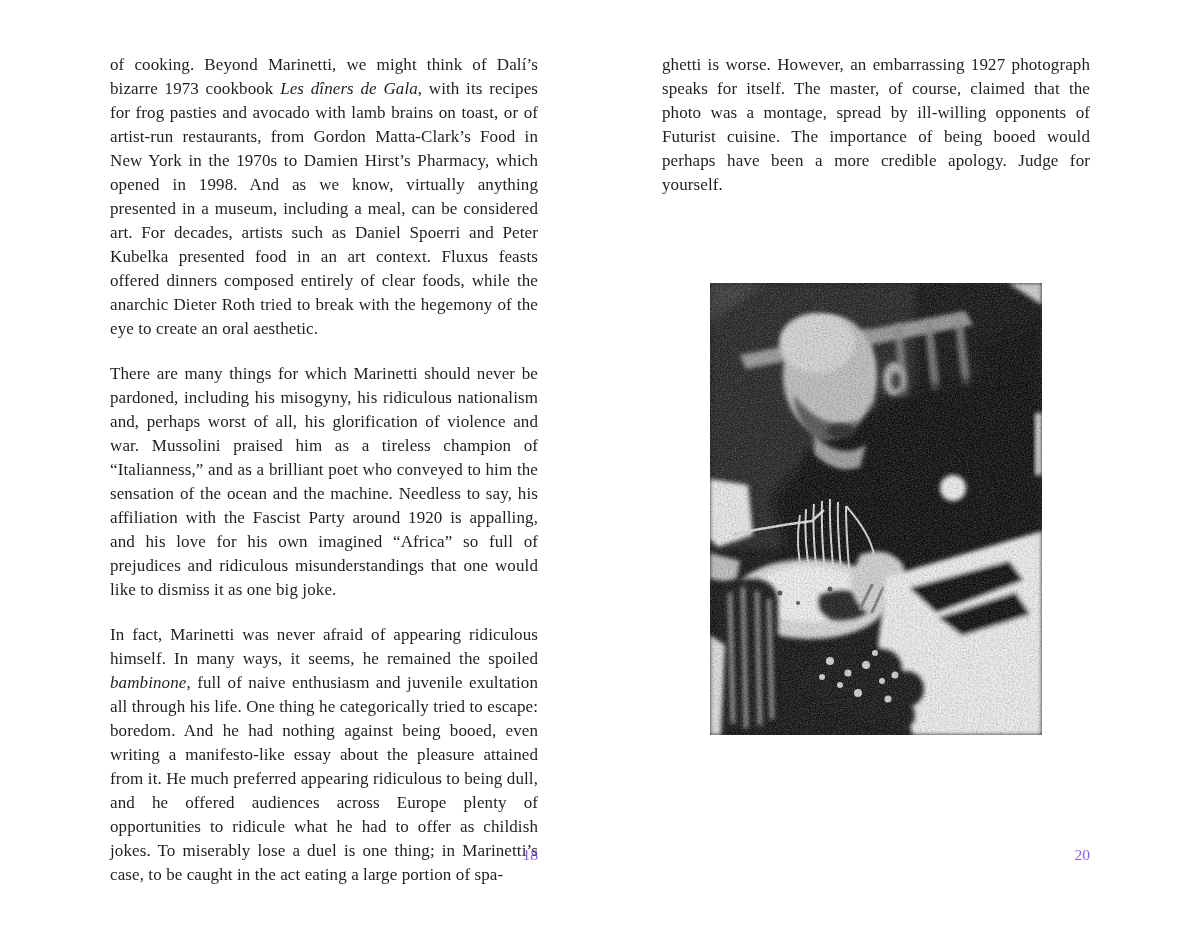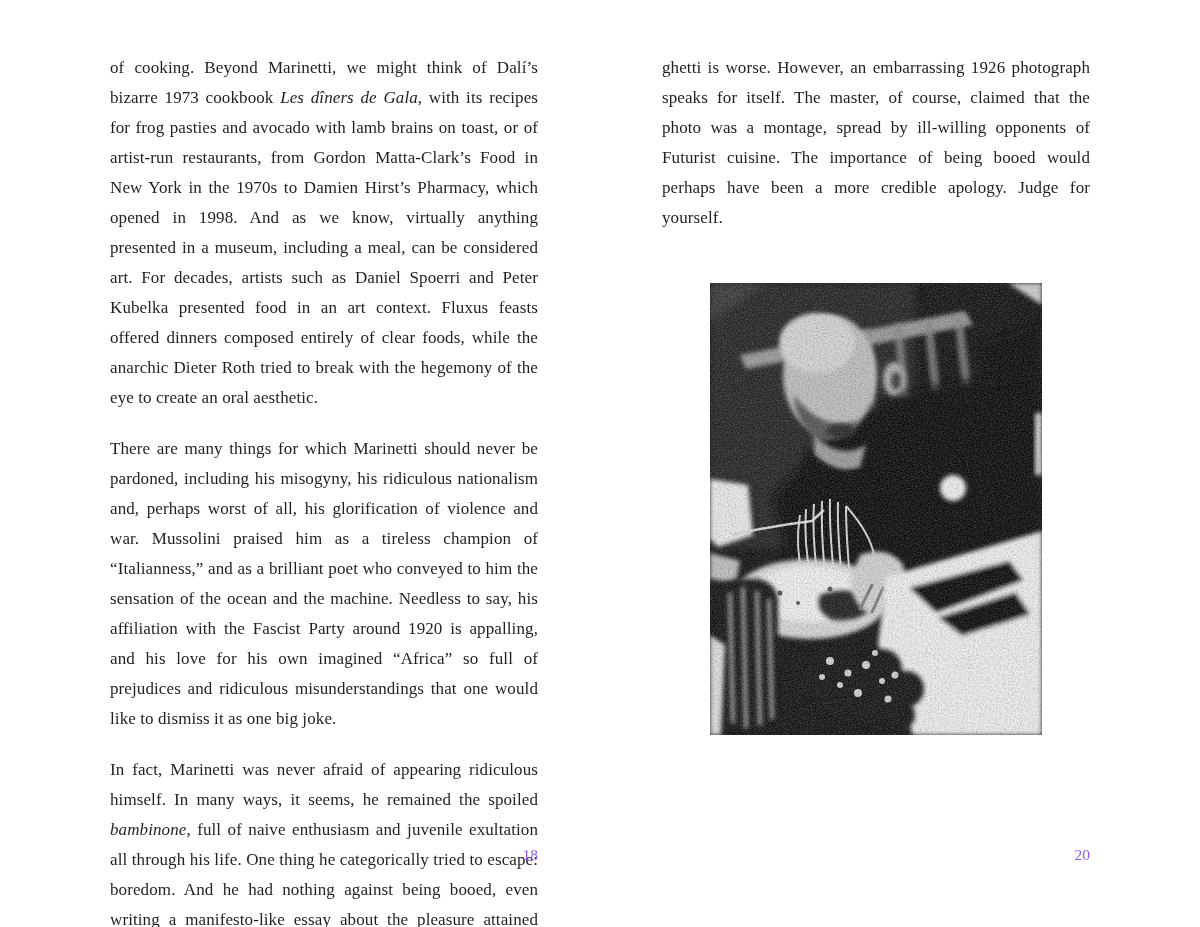--- a/index.html
+++ b/index.html
@@ -18,21 +18,21 @@
   .page {
     position: absolute;
     top: 53px;
     width: 428px;
   }
   .page-left  { left: 110px; }
   .page-right { left: 662px; }
   .body-text p {
     margin: 0 0 21px 0;
     font-size: 17px;
-    line-height: 30px;
+    line-height: 24px;
     text-align: justify;
     text-align-last: left;
     letter-spacing: 0.1px;
     hyphens: none;
   }
   .it { font-style: italic; }
   .page-number {
     position: absolute;
     top: 846px;
     width: 428px;
@@ -59,21 +59,21 @@
 <div>
 
   <div class="page page-left body-text">
     <p><span>of cooking. Beyond Marinetti, we might think of Dalí’s bizarre 1973 cookbook </span><span class="it">Les dîners de Gala</span><span>, with its recipes for frog pasties and avocado with lamb brains on toast, or of artist-run restaurants, from Gordon Matta-Clark’s Food in New York in the 1970s to Damien Hirst’s Pharmacy, which opened in 1998. And as we know, virtually anything presented in a museum, including a meal, can be considered art. For decades, artists such as Daniel Spoerri and Peter Kubelka presented food in an art context. Fluxus feasts offered dinners composed entirely of clear foods, while the anarchic Dieter Roth tried to break with the hegemony of the eye to create an oral aesthetic.</span></p>
     <p><span>There are many things for which Marinetti should never be pardoned, including his misogyny, his ridiculous nationalism and, perhaps worst of all, his glorification of violence and war. Mussolini praised him as a tireless champion of “Italianness,” and as a brilliant poet who conveyed to him the sensation of the ocean and the machine. Needless to say, his affiliation with the Fascist Party around 1920 is appalling, and his love for his own imagined “Africa” so full of prejudices and ridiculous misunderstandings that one would like to dismiss it as one big joke.</span></p>
     <p><span>In fact, Marinetti was never afraid of appearing ridiculous himself. In many ways, it seems, he remained the spoiled </span><span class="it">bambinone</span><span>, full of naive enthusiasm and juvenile exultation all through his life. One thing he categorically tried to escape: boredom. And he had nothing against being booed, even writing a manifesto-like essay about the pleasure attained from it. He much preferred appearing ridiculous to being dull, and he offered audiences across Europe plenty of opportunities to ridicule what he had to offer as childish jokes. To miserably lose a duel is one thing; in Marinetti’s case, to be caught in the act eating a large portion of spa-</span></p>
   </div>
   <div class="page-number page-number-left">18</div>
 
   <div class="page page-right body-text">
-    <p><span>ghetti is worse. However, an embarrassing 1926 photograph speaks for itself. The master, of course, claimed that the photo was a montage, spread by ill-willing opponents of Futurist cuisine. The importance of being booed would perhaps have been a more credible apology. Judge for yourself.</span></p>
+    <p><span>ghetti is worse. However, an embarrassing 1927 photograph speaks for itself. The master, of course, claimed that the photo was a montage, spread by ill-willing opponents of Futurist cuisine. The importance of being booed would perhaps have been a more credible apology. Judge for yourself.</span></p>
   </div>
   <div class="page-number page-number-right">20</div>
 
   <div class="page page-right" style="height:700px; pointer-events:none;">
     <div class="photo-frame" role="img" aria-label="Grainy black-and-white 1930 photograph of Marinetti, head bowed, eating a large portion of spaghetti at a table">
       <svg viewBox="0 0 332 452" preserveAspectRatio="none">
         <defs>
           <filter id="b2" x="-20%" y="-20%" width="140%" height="140%">
               <feGaussianBlur stdDeviation="2"></feGaussianBlur>
             </filter>

